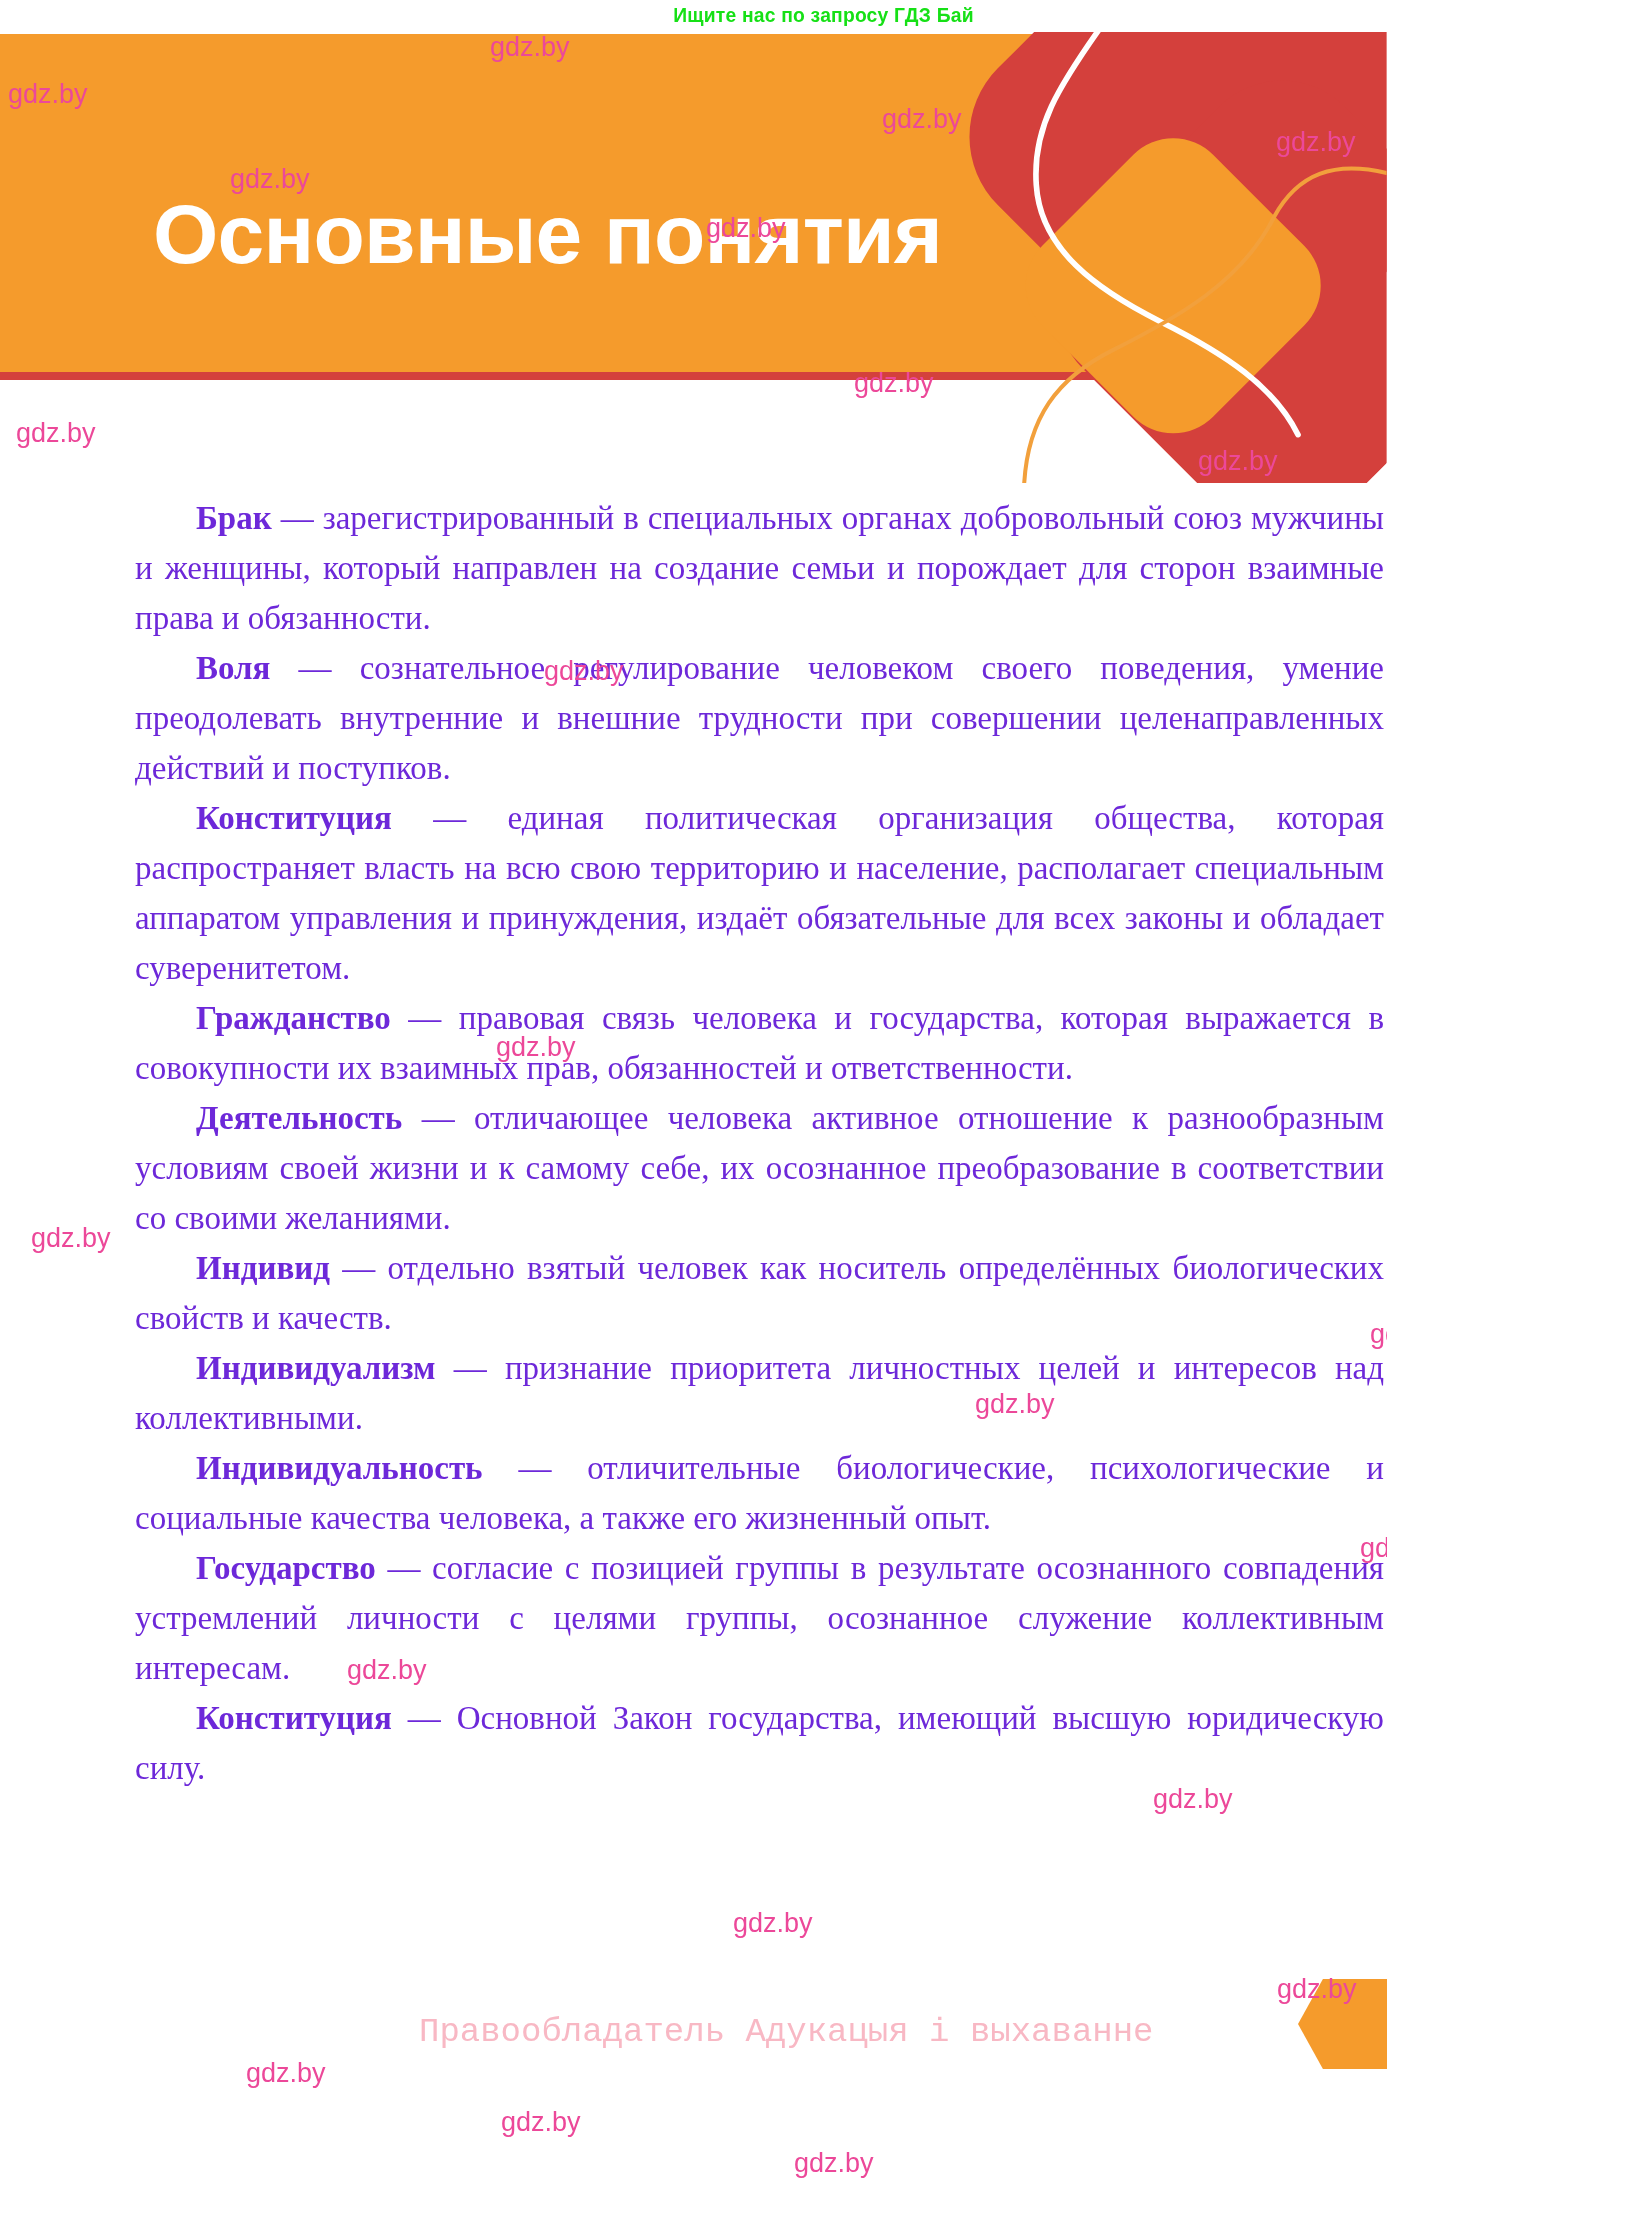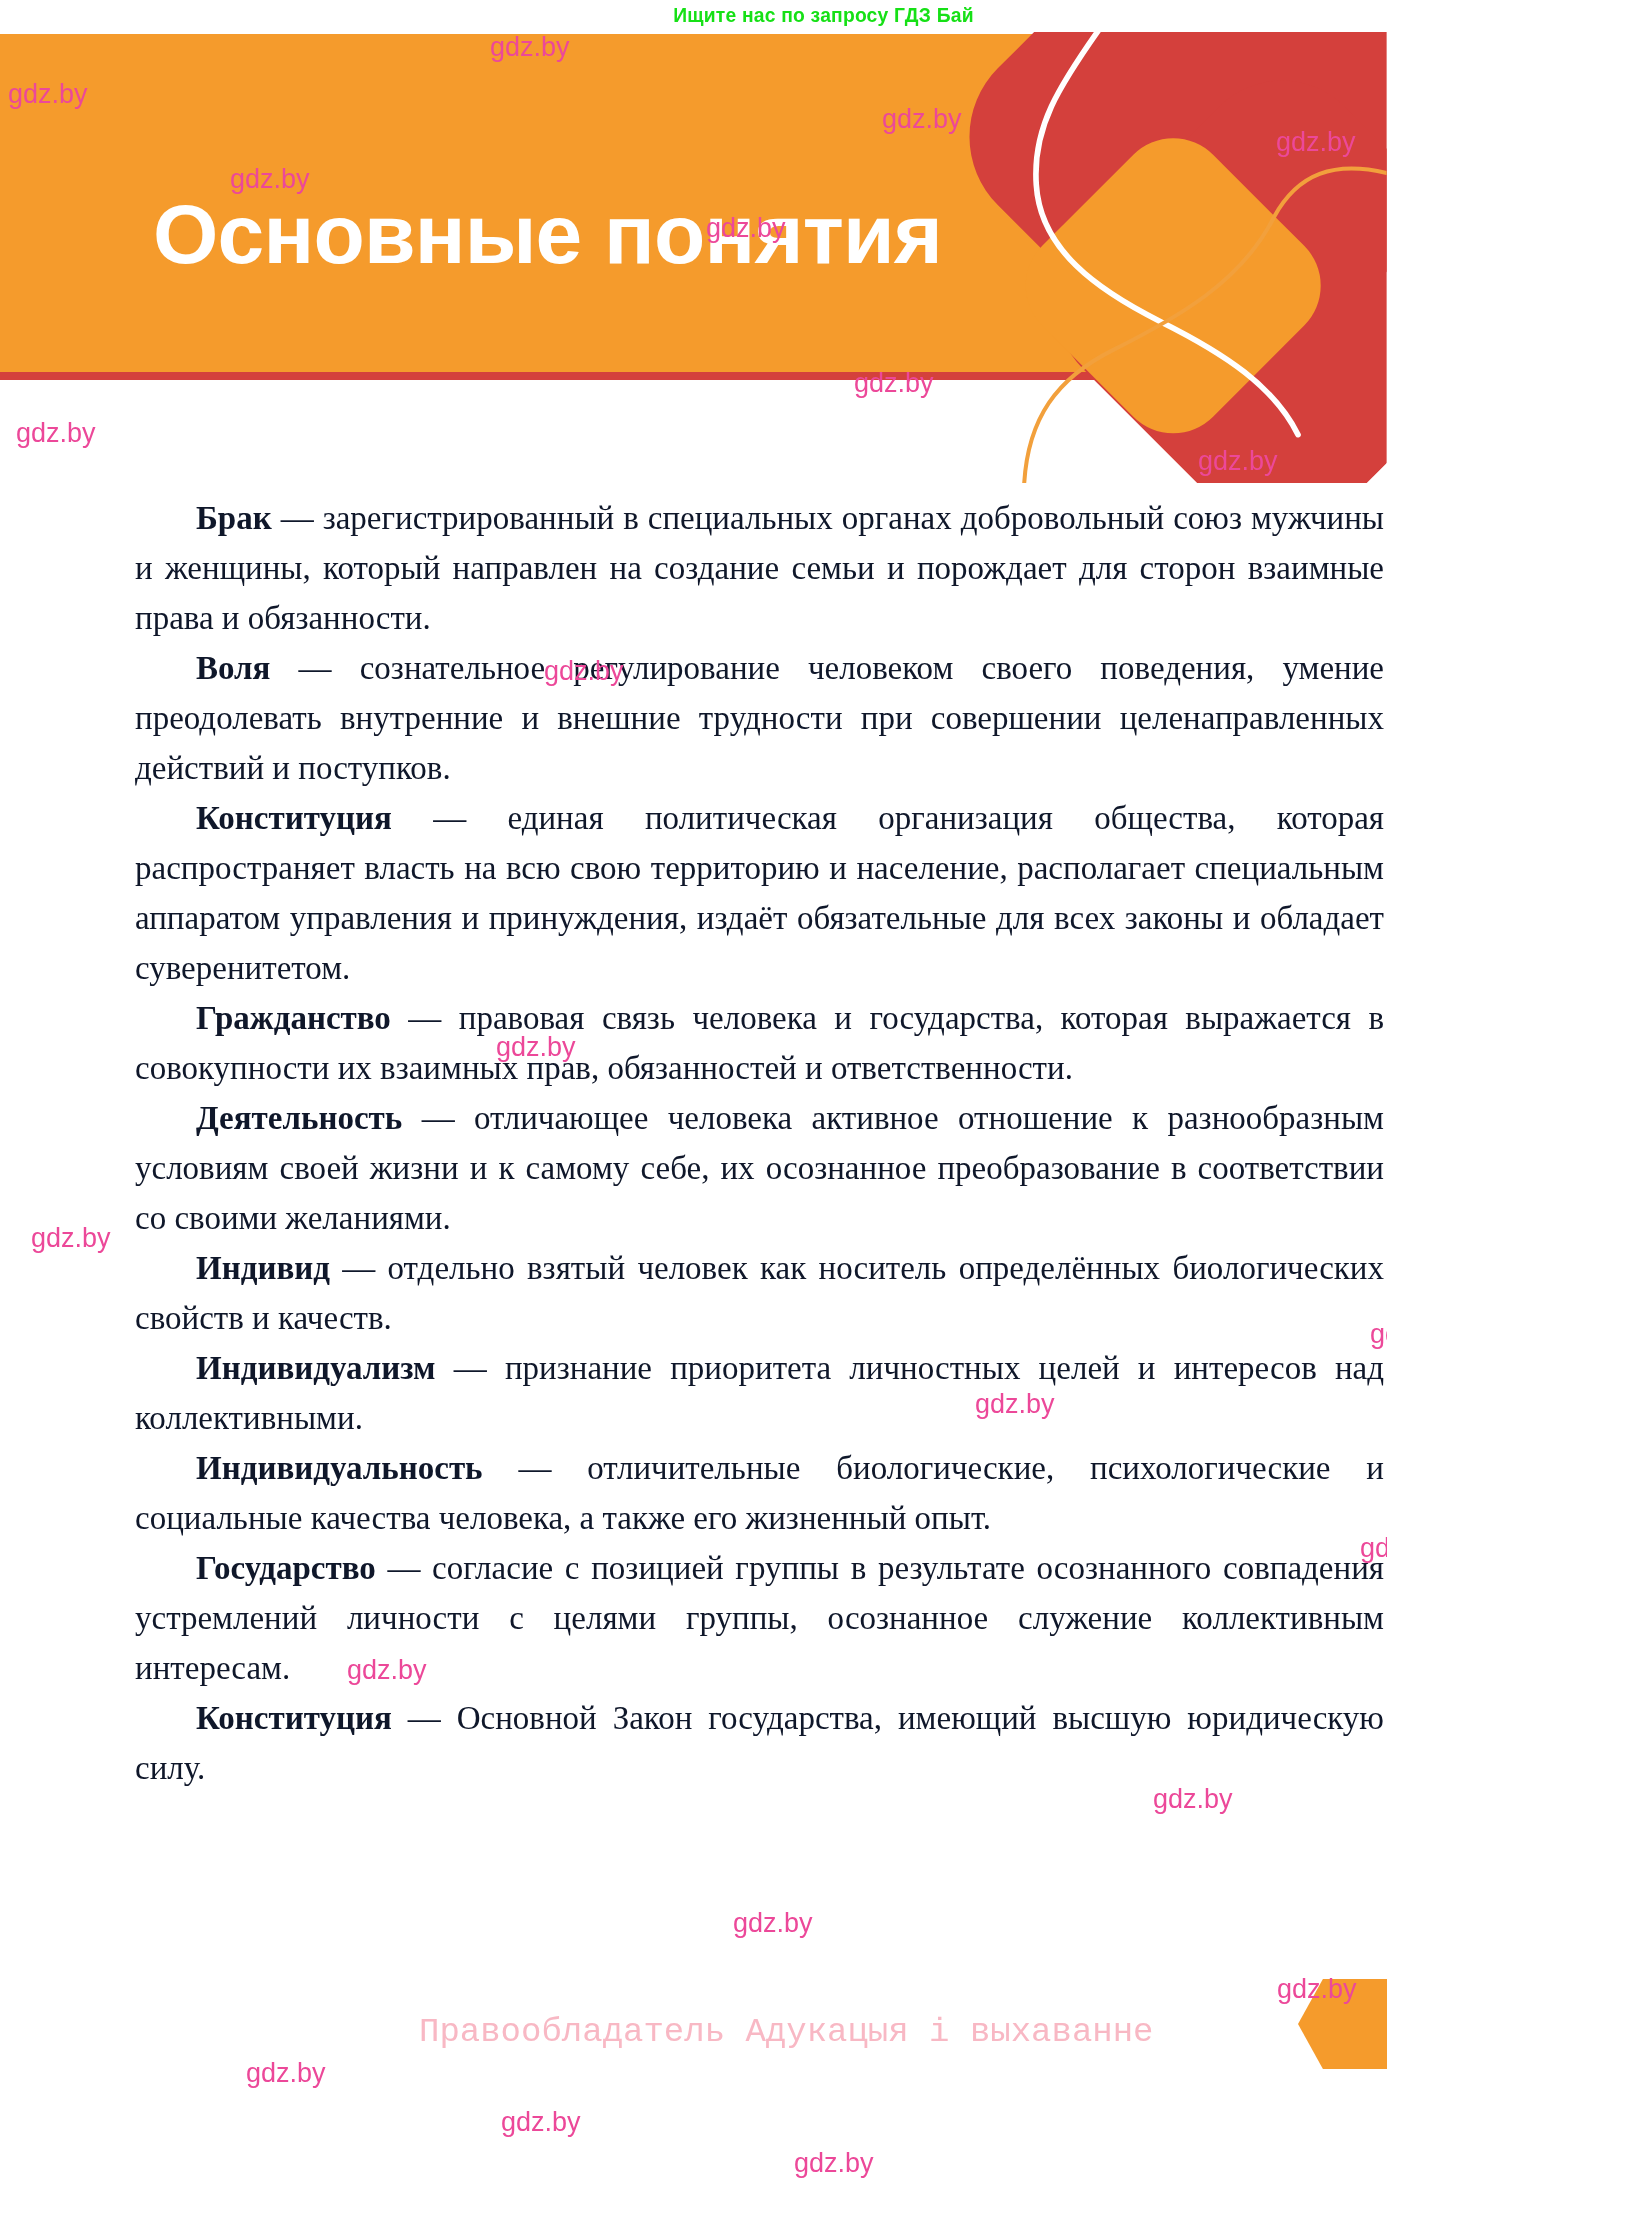--- a/index.html
+++ b/index.html
@@ -84,21 +84,21 @@
   .definitions {
     position: absolute;
     left: 135px;
     top: 493px;
     width: 1249px;
     z-index: 10;
   }
   .def {
     font-size: 33px;
     line-height: 50px;
-    color: #0f172a;
+    color: #6d28d9;
     text-align: justify;
     text-indent: 61px;
     margin: 0 0 0 0;
     font-family: "Liberation Serif", "DejaVu Serif", serif;
     hyphens: manual;
   }
   .def b {
     font-weight: bold;
   }
 

